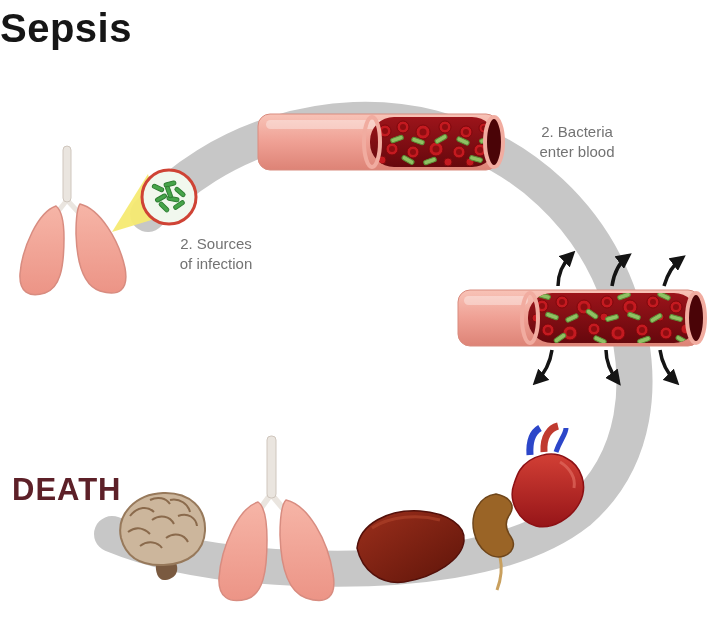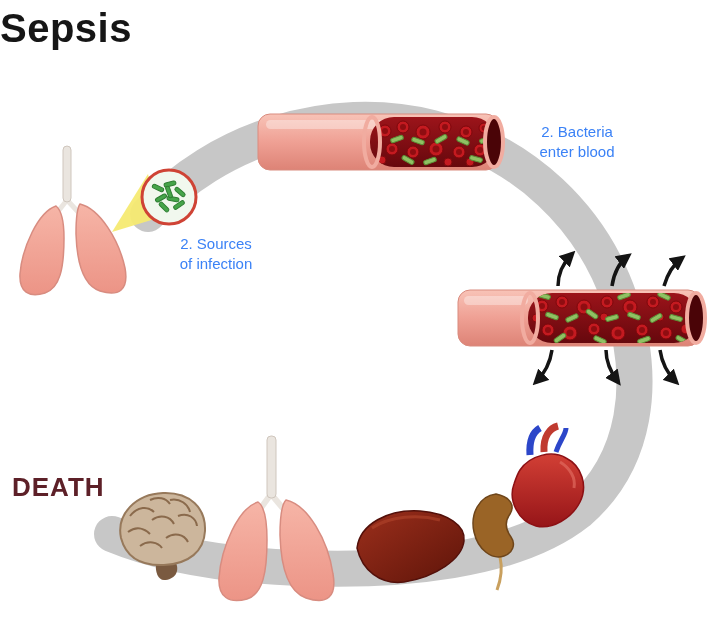--- a/index.html
+++ b/index.html
@@ -6,31 +6,31 @@
   .canvas {
     position:relative; width:720px; height:617px; background:#ffffff;
     font-family:"Liberation Sans", sans-serif; overflow:hidden;
   }
   svg.scene { position:absolute; left:0; top:0; width:720px; height:617px; }
   .title {
     position:absolute; top:6px; left:0; width:100%; text-align:left;
     font-size:40px; font-weight:800; color:#161616; letter-spacing:.5px;
   }
   .label {
-    position:absolute; font-size:15px; line-height:1.3; color:#3b82f6;
+    position:absolute; font-size:15px; line-height:1.3; color:#737373;
     white-space:pre-line; font-weight:500;
   }
   .lbl-center { text-align:center; }
   .lbl-right  { text-align:right; }
   .lbl-stage1 { left:156px; top:234px; width:120px; }
   .lbl-stage2 { left:512px; top:122px; width:130px; }
   .lbl-stage3 { right:18px; top:381px; width:110px; }
   .lbl-stage4 { left:301px; top:457px; width:200px; }
   .death {
-    position:absolute; left:12px; top:472px; font-size:26px; font-weight:800;
+    position:absolute; left:12px; top:472px; font-size:31px; font-weight:800;
     color:#5d2028; letter-spacing:1px;
   }
 </style>
 </head>
 <body>
 
 <div class="canvas">
 
   <svg class="scene" viewBox="0 0 720 617">
     <defs>

